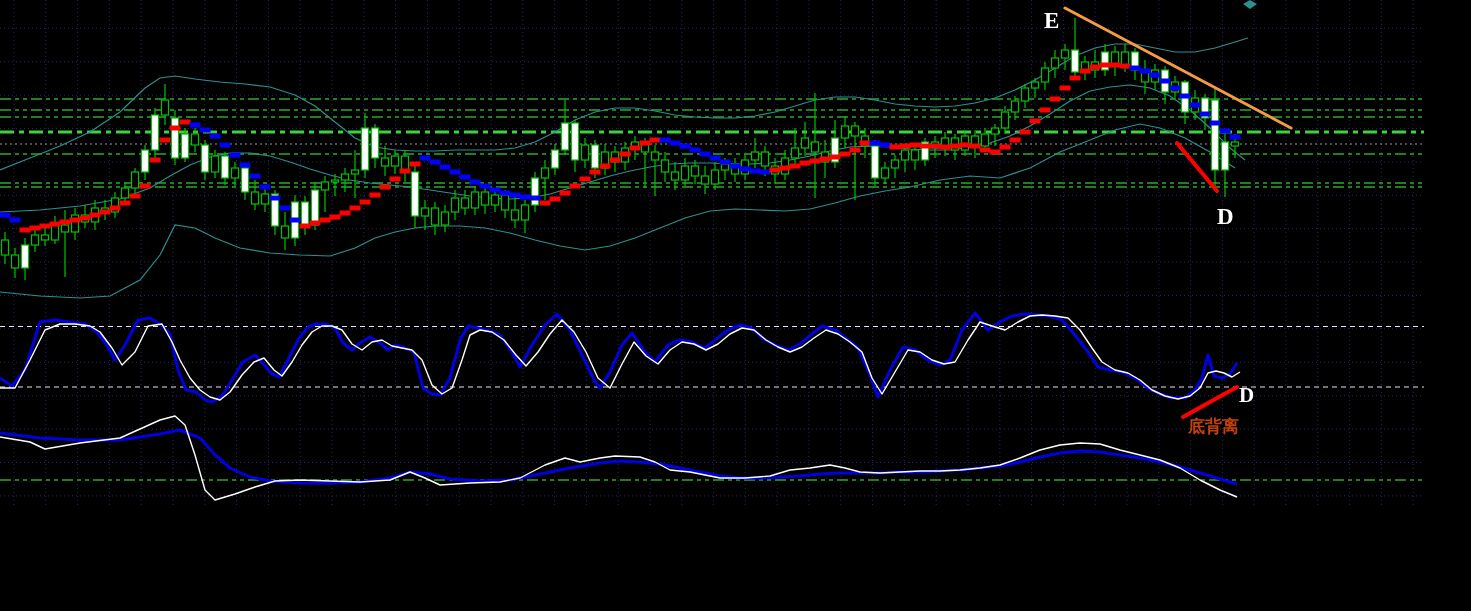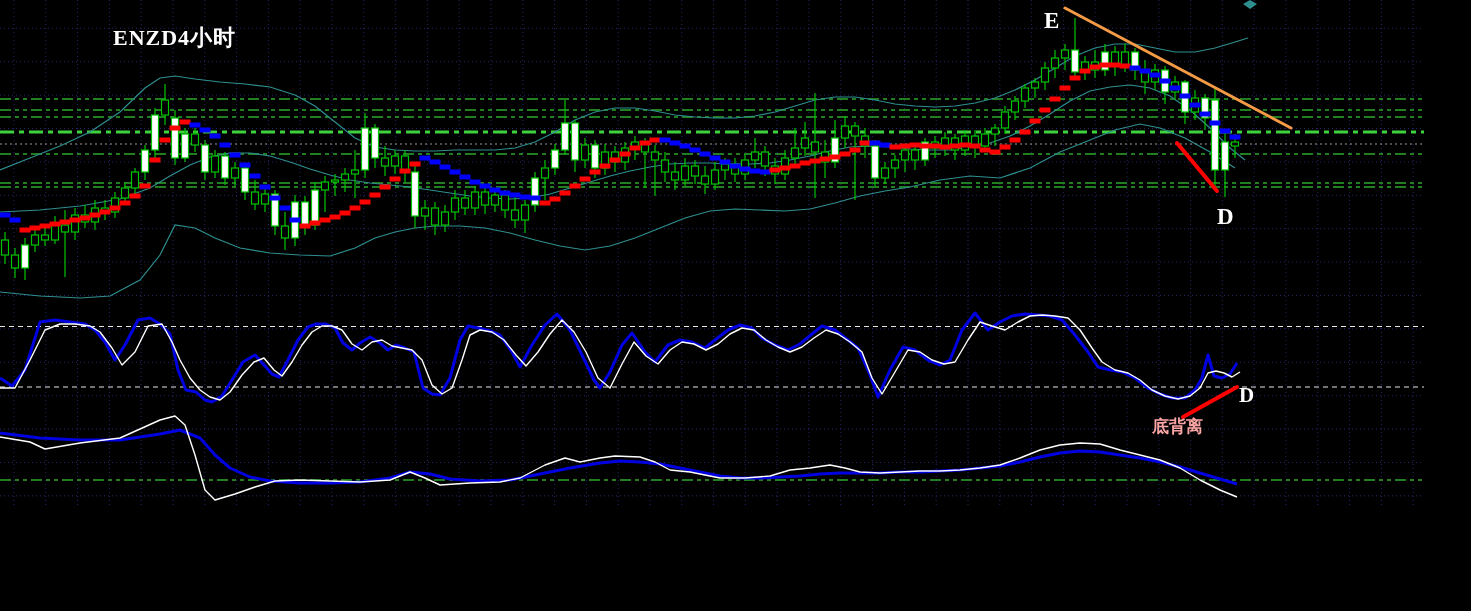--- a/index.html
+++ b/index.html
@@ -465,19 +465,18 @@
       <polyline points="0,378 12,386 25,370 40,322 55,320 70,322 85,324 95,330 105,342 115,360 125,345 138,320 150,318 160,324 170,334 178,370 186,390 196,392 205,400 212,402 222,396 232,380 243,362 255,355 265,366 272,374 279,377 288,360 298,340 308,327 316,324 326,324 335,328 343,343 352,350 360,343 370,337 380,343 388,350 396,345 405,348 414,352 423,388 432,394 440,395 450,378 460,340 468,326 478,328 490,331 500,335 512,352 520,367 532,345 545,325 557,314 570,330 582,355 594,380 600,388 610,372 622,345 632,333 645,352 655,362 668,345 680,340 692,342 705,348 715,340 728,330 740,325 752,328 762,338 775,345 788,350 800,344 812,334 822,326 835,330 848,340 858,348 870,375 878,397 890,370 903,347 915,350 928,360 940,365 950,360 962,330 975,313 988,330 1000,322 1012,316 1025,314 1038,315 1050,316 1062,320 1075,335 1088,352 1098,367 1110,370 1122,372 1135,378 1148,388 1160,394 1172,398 1185,398 1195,390 1202,378 1208,355 1214,376 1222,378 1230,374 1237,363" fill="none" stroke="#0000e0" stroke-width="3" stroke-linejoin="round"></polyline>
       <polyline points="0,388 15,388 30,360 45,330 60,324 75,324 90,326 100,332 112,348 122,365 135,352 148,326 162,324 172,342 180,360 190,378 200,390 210,397 220,400 230,392 242,375 254,362 264,358 274,370 282,376 292,362 302,345 312,332 322,326 332,326 342,330 352,344 362,350 372,342 382,340 392,346 402,348 412,350 422,360 432,385 442,394 452,388 462,360 470,335 480,330 492,332 504,340 516,355 526,366 538,352 550,334 562,320 574,332 586,352 598,378 610,388 622,364 634,342 646,356 658,364 670,350 682,342 694,344 706,350 718,344 730,334 742,328 754,330 766,340 778,347 790,352 802,347 814,338 826,330 838,334 850,342 862,352 872,378 882,394 895,372 908,350 920,352 932,360 944,364 955,362 968,340 980,322 992,326 1005,330 1018,322 1030,316 1042,315 1055,316 1068,318 1080,330 1092,348 1102,362 1115,370 1128,373 1140,380 1152,390 1165,396 1178,399 1190,396 1200,388 1208,373 1216,371 1224,373 1232,377 1240,372" fill="none" stroke="#ffffff" stroke-width="1.4" stroke-linejoin="round"></polyline>
       <polyline points="0,433 40,438 80,440 120,440 160,434 180,430 200,438 215,455 230,468 250,477 270,481 300,483 330,483 360,482 390,478 410,472 430,474 450,479 480,481 510,480 540,474 570,468 600,463 620,461 640,462 660,464 680,468 700,472 720,476 740,478 760,478 780,477 800,476 820,474 840,473 860,473 880,473 900,472 920,472 940,471 960,470 980,468 1000,466 1020,462 1040,457 1060,453 1080,451 1100,452 1120,455 1140,458 1160,462 1180,467 1200,473 1220,479 1237,484" fill="none" stroke="#0000e0" stroke-width="3" stroke-linejoin="round"></polyline>
       <polyline points="0,437 30,442 45,449 80,443 120,438 160,420 175,416 185,425 195,455 205,490 215,500 235,494 255,487 275,481 300,480 330,481 360,482 390,480 410,472 425,478 440,485 470,483 500,482 520,478 545,465 565,458 580,462 600,458 615,456 640,457 655,462 670,470 690,472 705,475 720,478 745,478 770,476 790,470 810,468 830,465 845,468 860,472 880,473 900,472 920,471 940,471 960,470 980,468 1000,465 1020,458 1040,450 1060,445 1080,443 1100,444 1120,450 1140,455 1160,460 1180,468 1200,480 1220,490 1237,497" fill="none" stroke="#ffffff" stroke-width="1.4" stroke-linejoin="round"></polyline>
       <line x1="1065" y1="8" x2="1291" y2="128" stroke="#f59a45" stroke-width="3" stroke-linecap="round"></line>
       <line x1="1177" y1="143" x2="1217" y2="191" stroke="#ff0000" stroke-width="4" stroke-linecap="round"></line>
       <line x1="1183" y1="417" x2="1237" y2="387" stroke="#ff0000" stroke-width="4" stroke-linecap="round"></line>
       <polygon points="1243,4 1250,0 1257,4 1250,9" fill="#2f8f8f"></polygon>
     </svg>
 
-  <div class="chart-title">ENZD4小时</div>
 
   <div class="overlay-label" style="left: 1044px; top: 8px; color: rgb(255, 255, 255); font-size: 23px;">E</div>
   <div class="overlay-label" style="left: 1217px; top: 204px; color: rgb(255, 255, 255); font-size: 23px;">D</div>
   <div class="overlay-label" style="left: 1239px; top: 383px; color: rgb(255, 255, 255); font-size: 21px;">D</div>
-  <div class="overlay-label" style="left: 1152px; top: 415px; color: #fca5a5; font-size: 17px;">底背离</div>
+  <div class="overlay-label" style="left: 1188px; top: 415px; color: #c2410c; font-size: 17px;">底背离</div>
 </div>
 
 </body></html>

